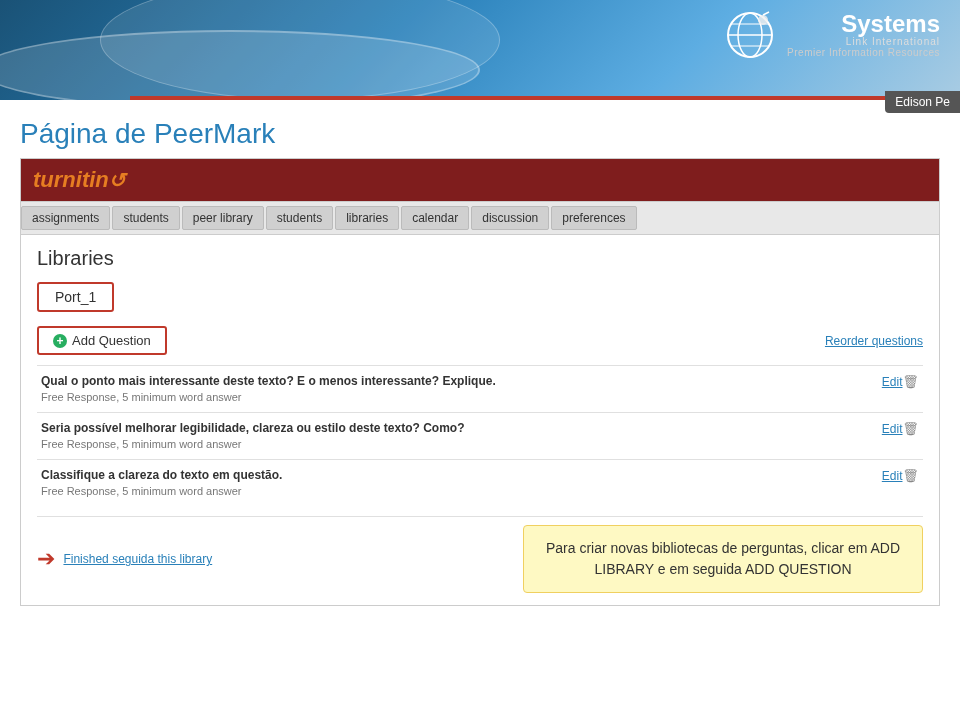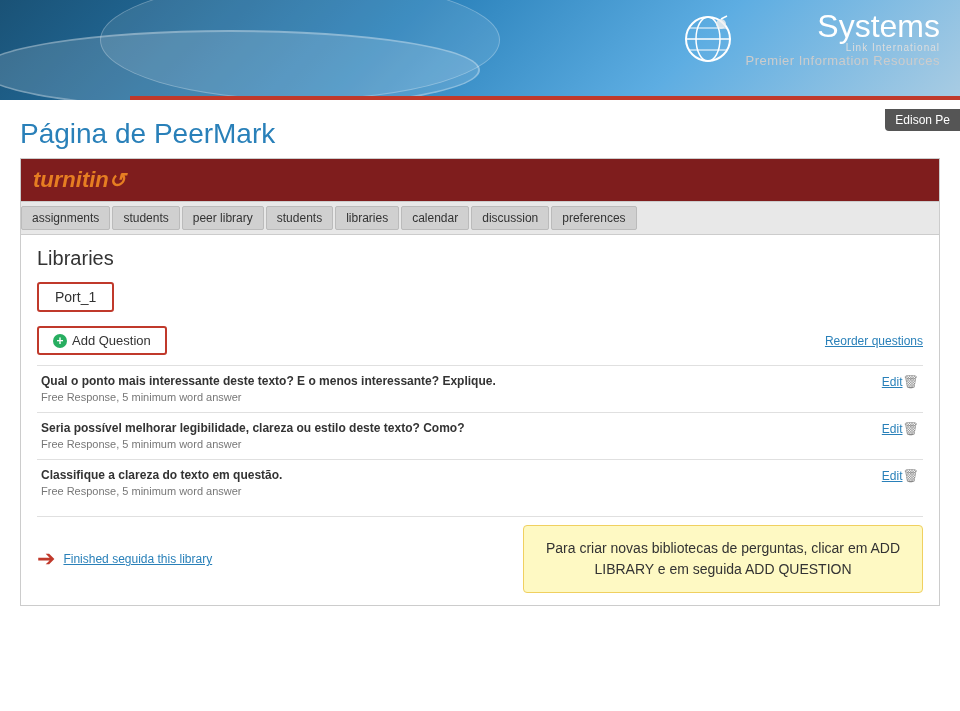--- a/index.html
+++ b/index.html
@@ -51,33 +51,33 @@
       width: 50px;
       height: 50px;
       vertical-align: middle;
       margin-right: 8px;
     }
     .systems-text {
       display: inline-block;
       vertical-align: middle;
     }
     .systems-text .big {
-      font-size: 32px;
-      font-weight: normal;
+      font-size: 24px;
+      font-weight: bold;
       color: #fff;
       line-height: 1;
     }
     .systems-text .sub1 {
       font-size: 10px;
       color: #ddd;
       letter-spacing: 1px;
       display: block;
     }
     .systems-text .sub2 {
-      font-size: 13px;
+      font-size: 10px;
       color: #ccc;
       letter-spacing: 0.5px;
       display: block;
     }
     .red-line {
       position: absolute;
       bottom: 0;
       left: 130px;
       right: 0;
       height: 4px;
@@ -91,21 +91,21 @@
     }
     .page-title {
       font-size: 28px;
       color: #2980b9;
       font-weight: normal;
     }
 
     
     .edison-btn {
       position: absolute;
-      top: 109px;
+      top: 91px;
       right: 0;
       background: #555;
       color: #fff;
       font-size: 12px;
       padding: 4px 10px;
       border-radius: 0 0 0 4px;
     }
 
     
     .turnitin-panel {

